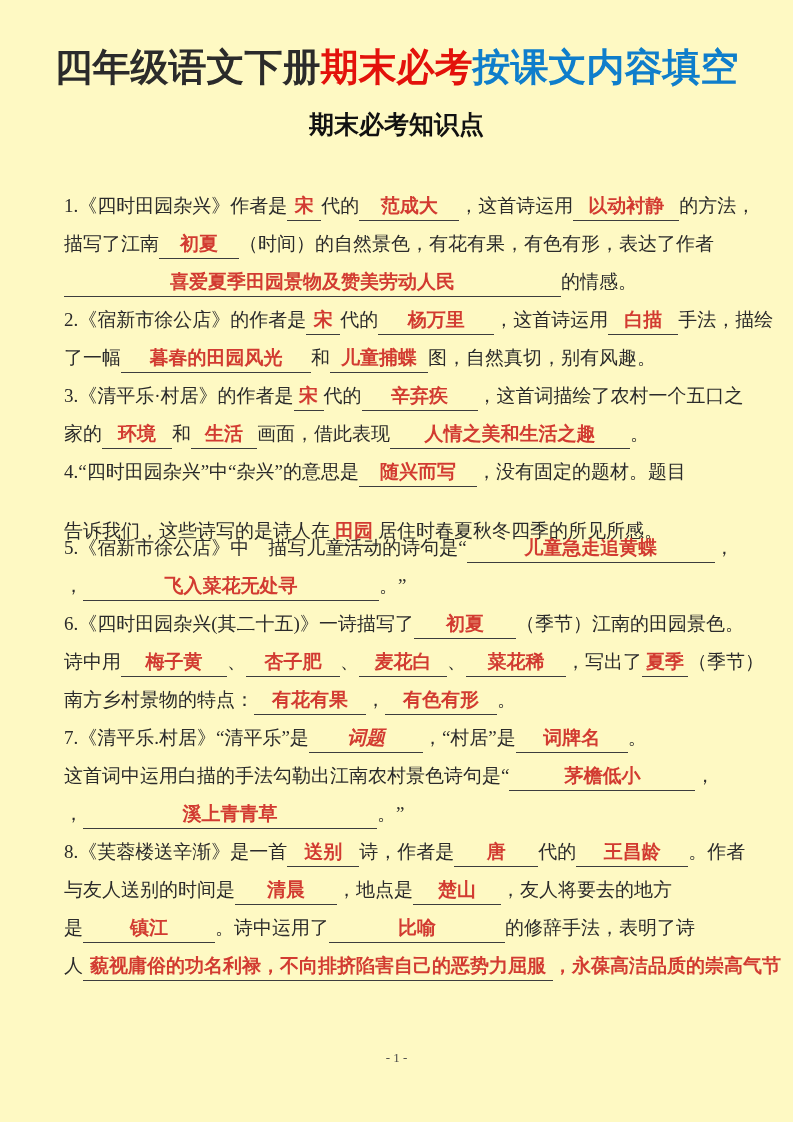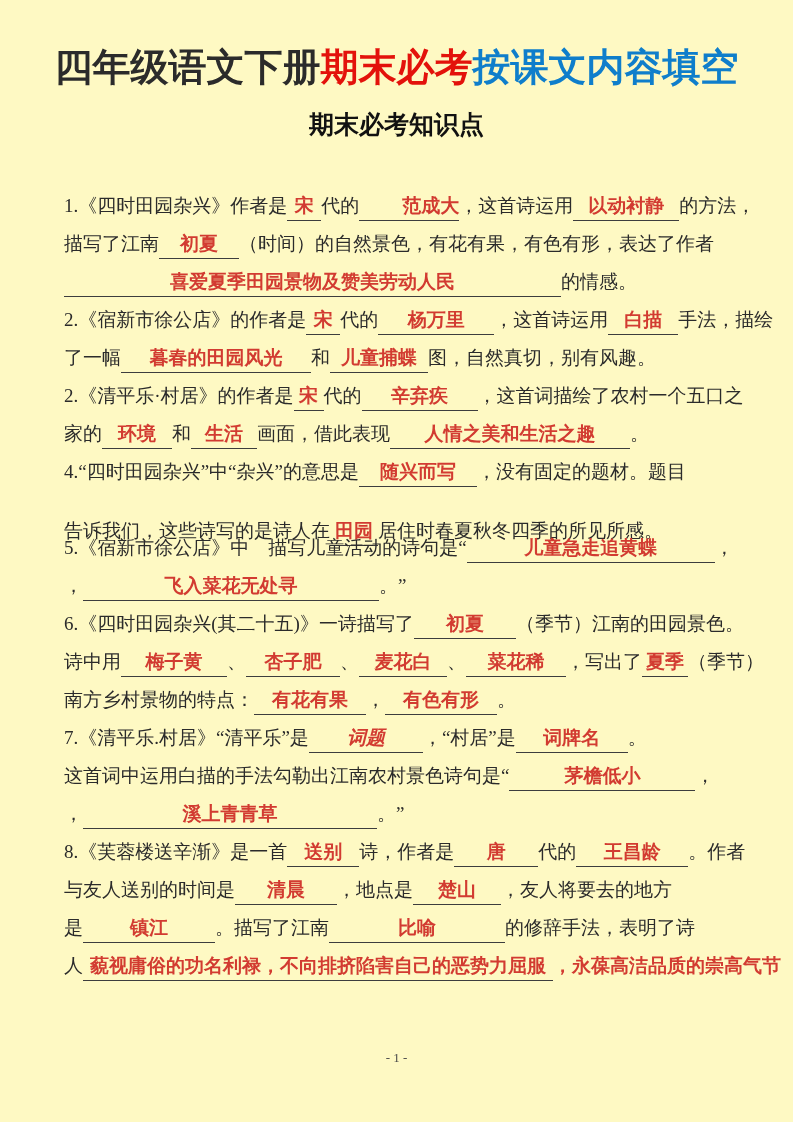--- a/index.html
+++ b/index.html
@@ -70,36 +70,36 @@
 </style>
 </head>
 <body>
 
 <div class="page">
   <div class="title">
     <span>四年级语文下册</span><span class="t-red">期末必考</span><span class="t-blue">按课文内容填空</span>
   </div>
   <div class="subtitle">期末必考知识点</div>
   <div class="content">
-      <div class="line"><span class="txt">1.《四时田园杂兴》作者是</span><span class="blank" style="width: 34px;"><span class="ans">宋</span></span><span class="txt">代的</span><span class="blank" style="width: 100px; text-align: right;"><span class="ans">范成大</span></span><span class="txt">，这首诗运用</span><span class="blank" style="width: 106px;"><span class="ans">以动衬静</span></span><span class="txt">的方法，</span></div>
+      <div class="line"><span class="txt">1.《四时田园杂兴》作者是</span><span class="blank" style="width: 34px;"><span class="ans">宋</span></span><span class="txt">代的</span><span class="blank" style="width: 100px;"><span class="ans">范成大</span></span><span class="txt">，这首诗运用</span><span class="blank" style="width: 106px;"><span class="ans">以动衬静</span></span><span class="txt">的方法，</span></div>
       <div class="line"><span class="txt">描写了江南</span><span class="blank" style="width: 80px;"><span class="ans">初夏</span></span><span class="txt">（时间）的自然景色，有花有果，有色有形，表达了作者</span></div>
       <div class="line"><span class="blank" style="width: 497px;"><span class="ans">喜爱夏季田园景物及赞美劳动人民</span></span><span class="txt">的情感。</span></div>
       <div class="line"><span class="txt">2.《宿新市徐公店》的作者是</span><span class="blank" style="width: 34px;"><span class="ans">宋</span></span><span class="txt">代的</span><span class="blank" style="width: 116px;"><span class="ans">杨万里</span></span><span class="txt">，这首诗运用</span><span class="blank" style="width: 70px;"><span class="ans">白描</span></span><span class="txt">手法，描绘</span></div>
       <div class="line"><span class="txt">了一幅</span><span class="blank" style="width: 190px;"><span class="ans">暮春的田园风光</span></span><span class="txt">和</span><span class="blank" style="width: 98px;"><span class="ans">儿童捕蝶</span></span><span class="txt">图，自然真切，别有风趣。</span></div>
-      <div class="line"><span class="txt">2.《清平乐·村居》的作者是</span><span class="blank" style="width: 30px;"><span class="ans">宋</span></span><span class="txt">代的</span><span class="blank" style="width: 116px;"><span class="ans">辛弃疾</span></span><span class="txt">，这首词描绘了农村一个五口之</span></div>
+      <div class="line"><span class="txt">3.《清平乐·村居》的作者是</span><span class="blank" style="width: 30px;"><span class="ans">宋</span></span><span class="txt">代的</span><span class="blank" style="width: 116px;"><span class="ans">辛弃疾</span></span><span class="txt">，这首词描绘了农村一个五口之</span></div>
       <div class="line"><span class="txt">家的</span><span class="blank" style="width: 70px;"><span class="ans">环境</span></span><span class="txt">和</span><span class="blank" style="width: 66px;"><span class="ans">生活</span></span><span class="txt">画面，借此表现</span><span class="blank" style="width: 240px;"><span class="ans">人情之美和生活之趣</span></span><span class="txt">。</span></div>
       <div class="line"><span class="txt">4.“四时田园杂兴”中“杂兴”的意思是</span><span class="blank" style="width: 118px;"><span class="ans">随兴而写</span></span><span class="txt">，没有固定的题材。题目</span></div>
       <div class="line"><span class="txt">告诉我们，这些诗写的是诗人在</span><span class="blank" style="width: 48px; margin-top: 28px;"><span class="ans">田园</span></span><span class="txt">居住时春夏秋冬四季的所见所感。</span></div>
       <div class="line"><span class="txt">5.《宿新市徐公店》中　描写儿童活动的诗句是“</span><span class="blank" style="width: 248px;"><span class="ans">儿童急走追黄蝶</span></span><span class="txt">，</span></div>
       <div class="line"><span class="txt">，</span><span class="blank" style="width: 296px;"><span class="ans">飞入菜花无处寻</span></span><span class="txt">。”</span></div>
       <div class="line"><span class="txt">6.《四时田园杂兴(其二十五)》一诗描写了</span><span class="blank" style="width: 102px;"><span class="ans">初夏</span></span><span class="txt">（季节）江南的田园景色。</span></div>
       <div class="line"><span class="txt">诗中用</span><span class="blank" style="width: 106px;"><span class="ans">梅子黄</span></span><span class="txt">、</span><span class="blank" style="width: 94px;"><span class="ans">杏子肥</span></span><span class="txt">、</span><span class="blank" style="width: 88px;"><span class="ans">麦花白</span></span><span class="txt">、</span><span class="blank" style="width: 100px;"><span class="ans">菜花稀</span></span><span class="txt">，写出了</span><span class="blank" style="width: 46px;"><span class="ans">夏季</span></span><span class="txt">（季节）</span></div>
       <div class="line"><span class="txt">南方乡村景物的特点：</span><span class="blank" style="width: 112px;"><span class="ans">有花有果</span></span><span class="txt">，</span><span class="blank" style="width: 112px;"><span class="ans">有色有形</span></span><span class="txt">。</span></div>
       <div class="line"><span class="txt">7.《清平乐.村居》“清平乐”是</span><span class="blank" style="width: 114px; font-style: italic;"><span class="ans">词题</span></span><span class="txt">，“村居”是</span><span class="blank" style="width: 112px;"><span class="ans">词牌名</span></span><span class="txt">。</span></div>
       <div class="line"><span class="txt">这首词中运用白描的手法勾勒出江南农村景色诗句是“</span><span class="blank" style="width: 186px;"><span class="ans">茅檐低小</span></span><span class="txt">，</span></div>
       <div class="line"><span class="txt">，</span><span class="blank" style="width: 294px;"><span class="ans">溪上青青草</span></span><span class="txt">。”</span></div>
       <div class="line"><span class="txt">8.《芙蓉楼送辛渐》是一首</span><span class="blank" style="width: 72px;"><span class="ans">送别</span></span><span class="txt">诗，作者是</span><span class="blank" style="width: 84px;"><span class="ans">唐</span></span><span class="txt">代的</span><span class="blank" style="width: 112px;"><span class="ans">王昌龄</span></span><span class="txt">。作者</span></div>
       <div class="line"><span class="txt">与友人送别的时间是</span><span class="blank" style="width: 102px;"><span class="ans">清晨</span></span><span class="txt">，地点是</span><span class="blank" style="width: 88px;"><span class="ans">楚山</span></span><span class="txt">，友人将要去的地方</span></div>
-      <div class="line"><span class="txt">是</span><span class="blank" style="width: 132px;"><span class="ans">镇江</span></span><span class="txt">。描写了江南</span><span class="blank" style="width: 176px;"><span class="ans">比喻</span></span><span class="txt">的修辞手法，表明了诗</span></div>
+      <div class="line"><span class="txt">是</span><span class="blank" style="width: 132px;"><span class="ans">镇江</span></span><span class="txt">。诗中运用了</span><span class="blank" style="width: 176px;"><span class="ans">比喻</span></span><span class="txt">的修辞手法，表明了诗</span></div>
       <div class="line"><span class="txt">人</span><span class="blank" style="width: 470px;"><span class="ans">藐视庸俗的功名利禄，不向排挤陷害自己的恶势力屈服</span></span><span class="redtail">，永葆高洁品质的崇高气节</span></div>
     </div>
   <div class="footer">- 1 -</div>
 </div>
 
 </body></html>

